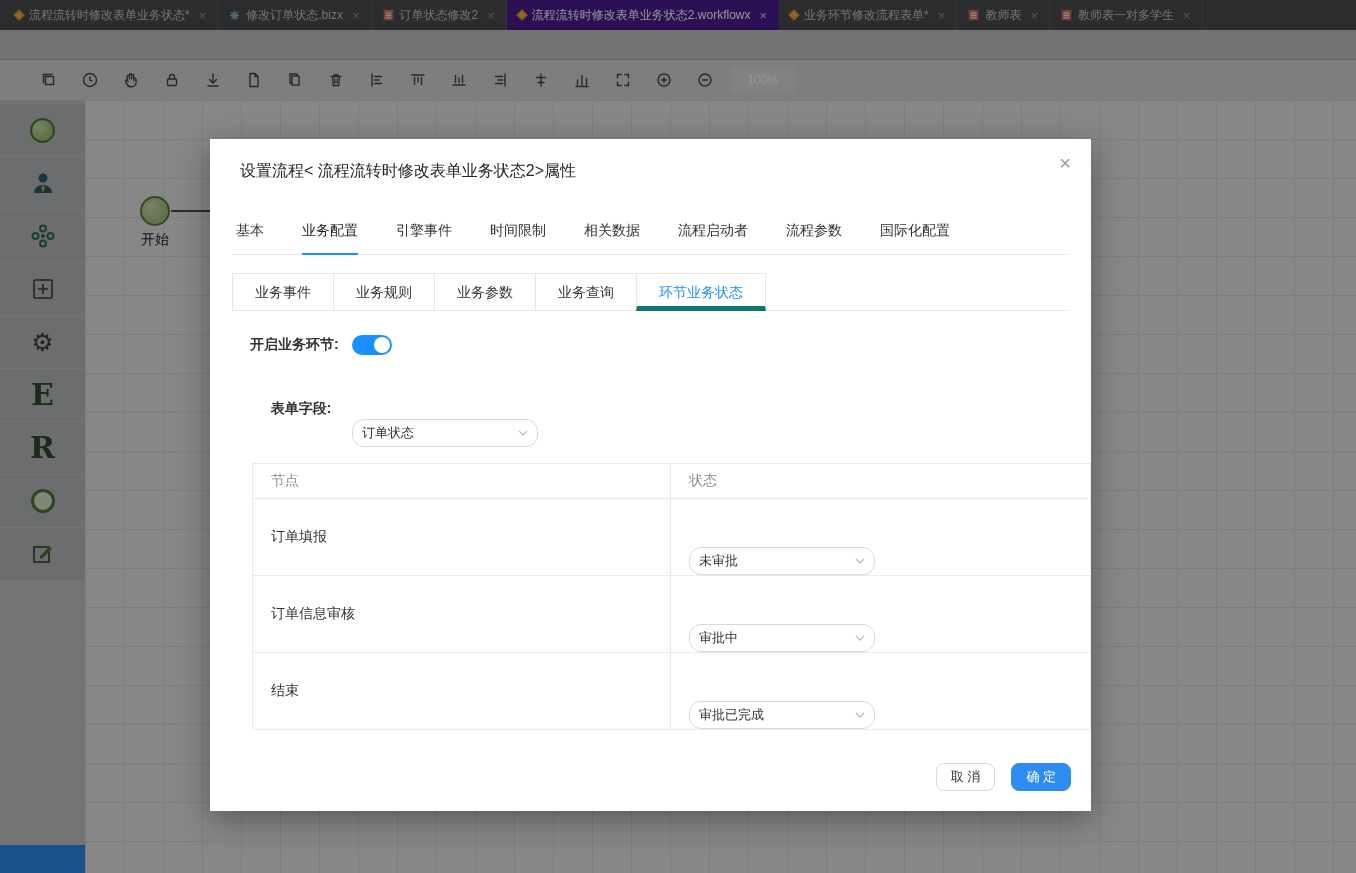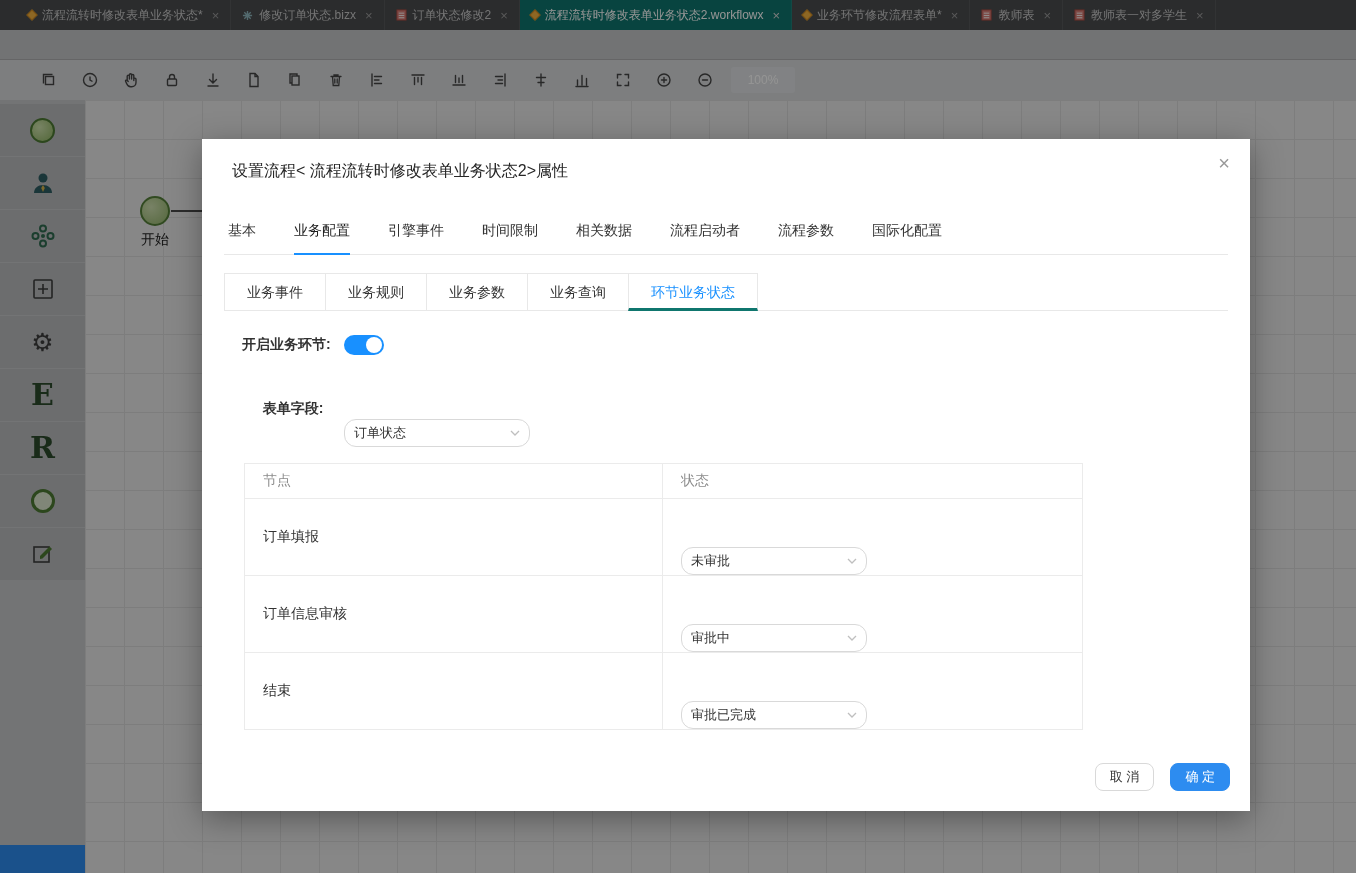--- a/index.html
+++ b/index.html
@@ -1,22 +1,22 @@
 <!DOCTYPE html>
 <html><head>
 <meta charset="utf-8">
 <style>
   * { margin:0; padding:0; box-sizing:border-box; }
   body { font-family:"Liberation Sans","DejaVu Sans",sans-serif; background:#222; }
   .screen { position:relative; width:1356px; height:873px; overflow:hidden; background:#e9e9e9; font-family:"Liberation Sans","DejaVu Sans",sans-serif; }
 
   
-  .tabbar { position:absolute; top:0; left:0; right:0; height:30px; background:#4a4c4e; display:flex; align-items:stretch; padding-left:17px; z-index:5; }
+  .tabbar { position:absolute; top:0; left:0; right:0; height:30px; background:#4a4c4e; display:flex; align-items:stretch; padding-left:4px; z-index:5; }
   .ftab { display:flex; align-items:center; gap:6px; padding:0 11px; font-size:12px; color:#c9c9c9; border-right:1px solid rgba(255,255,255,0.07); cursor:pointer; white-space:nowrap; }
-  .ftab.active { background:#0f766e; color:#ffffff; }
+  .ftab.active { background:#4c1d95; color:#ffffff; }
   .tclose { margin-left:3px; color:#9a9a9a; font-size:13px; line-height:1; }
   .ftab.active .tclose { color:#d5d5d5; }
   .ti-diamond { display:inline-block; width:8px; height:8px; background:#f3b23f; border:1px solid #cf8a23; transform:rotate(45deg); flex:0 0 auto; }
 
   
   .toolbar { position:absolute; top:30px; left:0; right:0; height:70px; background:#c4c6c9; z-index:5; }
   .toolbar-row { position:absolute; left:0; right:0; bottom:0; height:41px; background:#d7d9db; border-top:1px solid #aeaeb0; display:flex; align-items:center; gap:23px; padding-left:40px; }
   .tbtn { background:none; border:none; width:18px; height:18px; padding:0; cursor:pointer; color:#464646; display:flex; align-items:center; justify-content:center; }
   .tbtn svg { width:18px; height:18px; }
   .zoombox { width:64px; height:26px; border-radius:3px; background:#dfe1e3; color:#ffffff; font-size:12px; display:flex; align-items:center; justify-content:center; cursor:pointer; margin-left:-6px; }
@@ -38,33 +38,33 @@
     background:radial-gradient(circle at 35% 35%, #cfe0b0, #93b46b); border:2px solid #55803a; }
   .start-label { position:absolute; left:40px; top:131px; width:60px; text-align:center; font-size:14px; color:#222; }
   .connector { position:absolute; left:86px; top:110px; width:42px; height:2px; background:#4a4a4a; }
 
   .corner-panel { position:absolute; left:0; bottom:0; width:85px; height:28px; background:#2d8cf0; z-index:6; }
 
   
   .overlay { position:absolute; inset:0; background:rgba(0,0,0,0.42); z-index:50; }
 
   
-  .modal { position:absolute; left:202px; top:139px; width:1048px; height:672px; background:#ffffff; z-index:100;
+  .modal { position:absolute; left:210px; top:139px; width:881px; height:672px; background:#ffffff; z-index:100;
     box-shadow:0 8px 30px rgba(0,0,0,0.35); font-size:14px; color:#333; }
   .m-title { padding:22px 30px 0; font-size:16px; color:#262626; }
   .m-close { position:absolute; right:20px; top:14px; font-size:20px; color:#999; cursor:pointer; line-height:1; }
 
   .m-tabs { margin:40px 22px 0; padding:0 4px; display:flex; gap:38px; border-bottom:1px solid #e8e8e8; }
   .m-tab { padding-bottom:13px; font-size:14px; color:#333; cursor:pointer; }
   .m-tab.active { color:#1c1c1c; border-bottom:2px solid #1890ff; margin-bottom:-1px; }
 
   .m-subtabs { margin:18px 22px 0; display:flex; align-items:flex-end; border-bottom:1px solid #e8e8e8; }
   .m-subtab { height:38px; line-height:36px; padding:0 22px; border:1px solid #e8e8e8; background:#fff; margin-bottom:-1px; margin-left:-1px; cursor:pointer; font-size:14px; color:#333; }
   .m-subtab:first-child { margin-left:0; }
-  .m-subtab.active { color:#1890ff; border-bottom:3px solid #0f766e; }
+  .m-subtab.active { color:#1890ff; border-bottom:5px solid #0f766e; }
 
   .row-toggle { margin:24px 40px 0; display:flex; align-items:center; }
   .row-field  { margin:16px 40px 0; display:flex; align-items:center;text-align:center; }
   .flabel { width:102px; font-size:14px; color:#333;font-weight:bold; }
   .switch { width:40px; height:20px; border-radius:10px; background:#1890ff; position:relative; cursor:pointer; flex:0 0 auto; }
   .switch::after { content:""; position:absolute; right:2px; top:2px; width:16px; height:16px; border-radius:50%; background:#fff; }
 
   .sel { display:inline-flex; align-items:center; justify-content:space-between; width:186px; height:28px; border:1px solid #d9d9d9; border-radius:12px; background:#fff; padding:0 9px; font-size:13px; color:#333; cursor:pointer;margin-top:48px; }
   .sel svg { flex:0 0 auto; }
 

